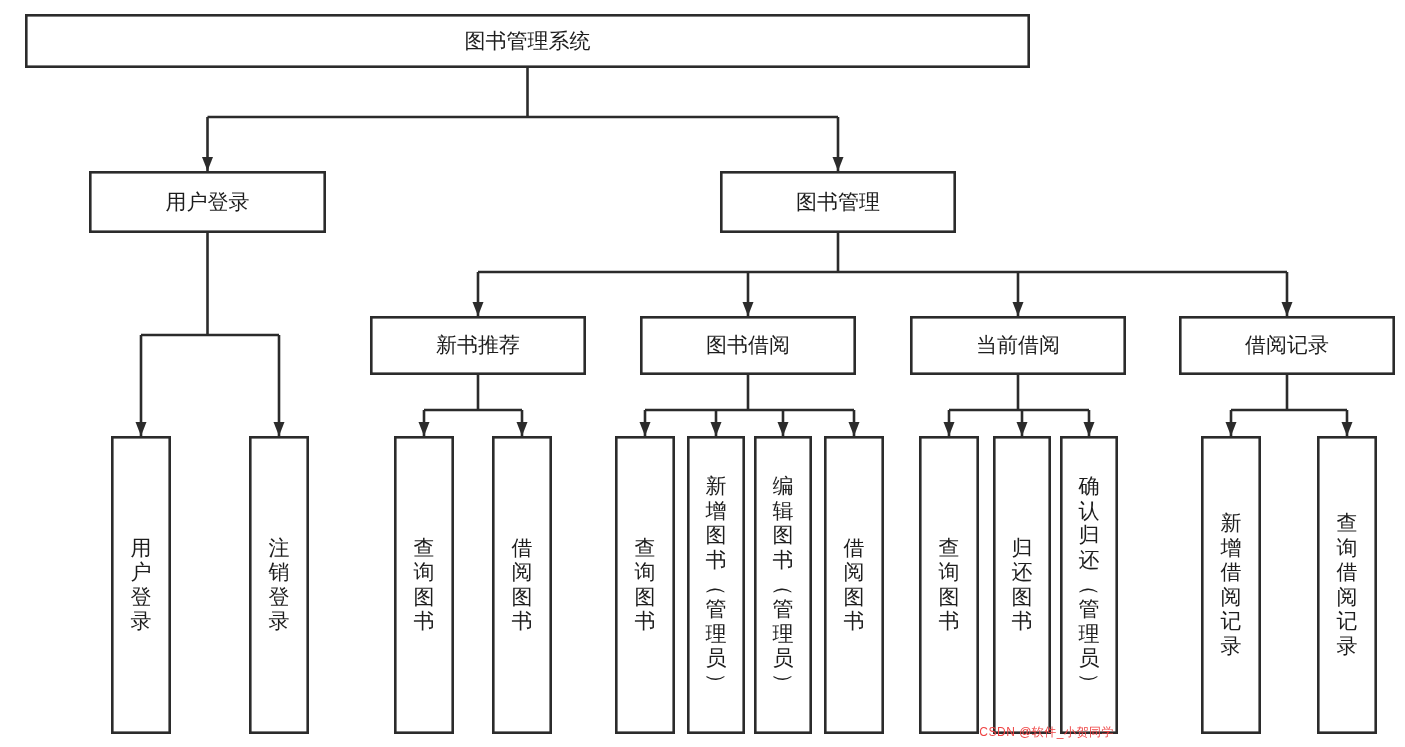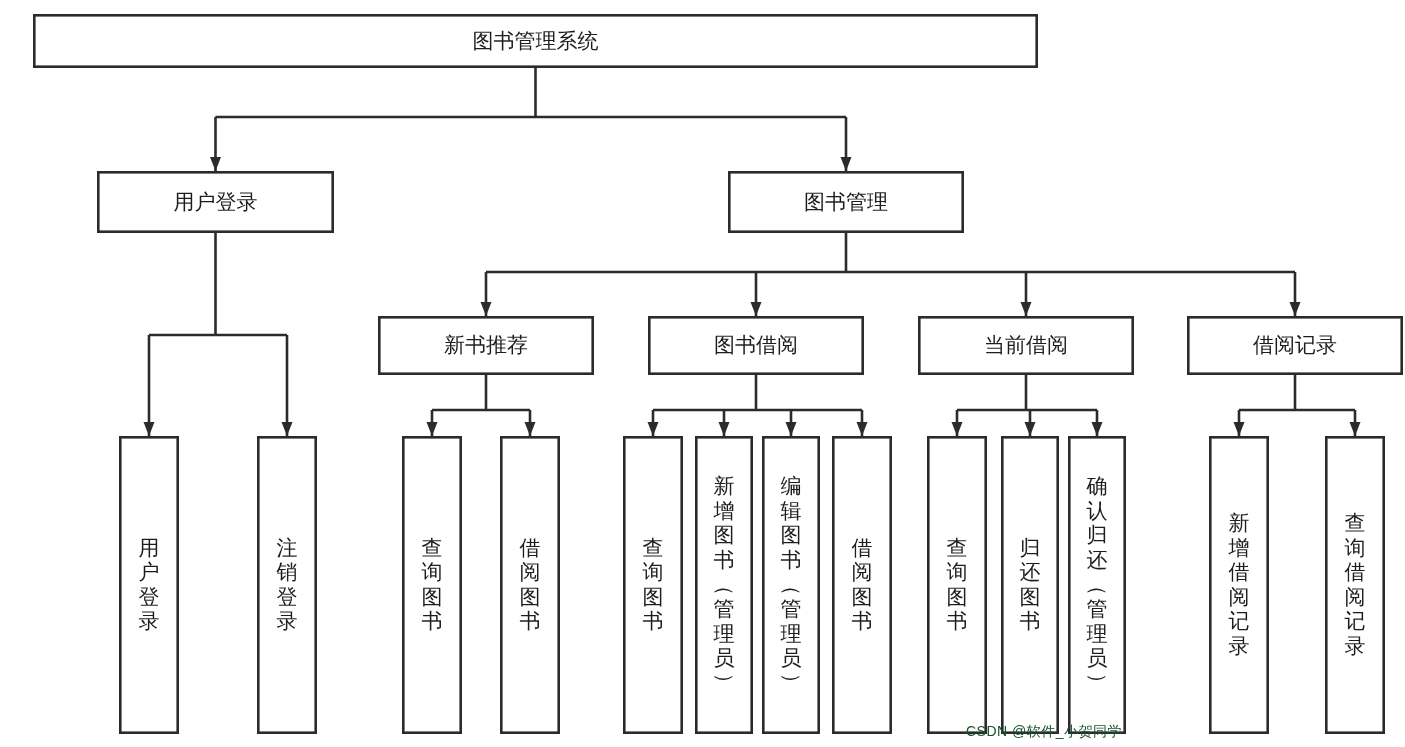--- a/index.html
+++ b/index.html
@@ -9,21 +9,21 @@
   }
   body {
     width: 1405px;
     height: 747px;
     font-family: "Liberation Sans", "DejaVu Sans", sans-serif;
     position: relative;
     overflow: hidden;
   }
   #diagram-root {
     position: absolute;
-    left: 16px;
+    left: 8px;
     top: 0;
     width: 1120px;
     height: 747px;
   }
   svg.flow {
     display: block;
     width: 1405px;
     height: 747px;
   }
   .node-rect {
@@ -68,22 +68,22 @@
   }
   .vlabel span.rot {
     display: block;
     transform: rotate(90deg);
   }
   .watermark {
     position: absolute;
     right: 14px;
     bottom: 6px;
     font-family: "Liberation Sans", "DejaVu Sans", sans-serif;
-    font-size: 14px;
-    color: #14532d;
+    font-size: 12px;
+    color: #ef4444;
     letter-spacing: 0.5px;
     user-select: none;
   }
 </style>
 </head>
 <body>
 
 <div id="diagram-root">
   <svg class="flow" viewBox="0 0 1405 747" xmlns="http://www.w3.org/2000/svg">
     <g id="connector-layer">

